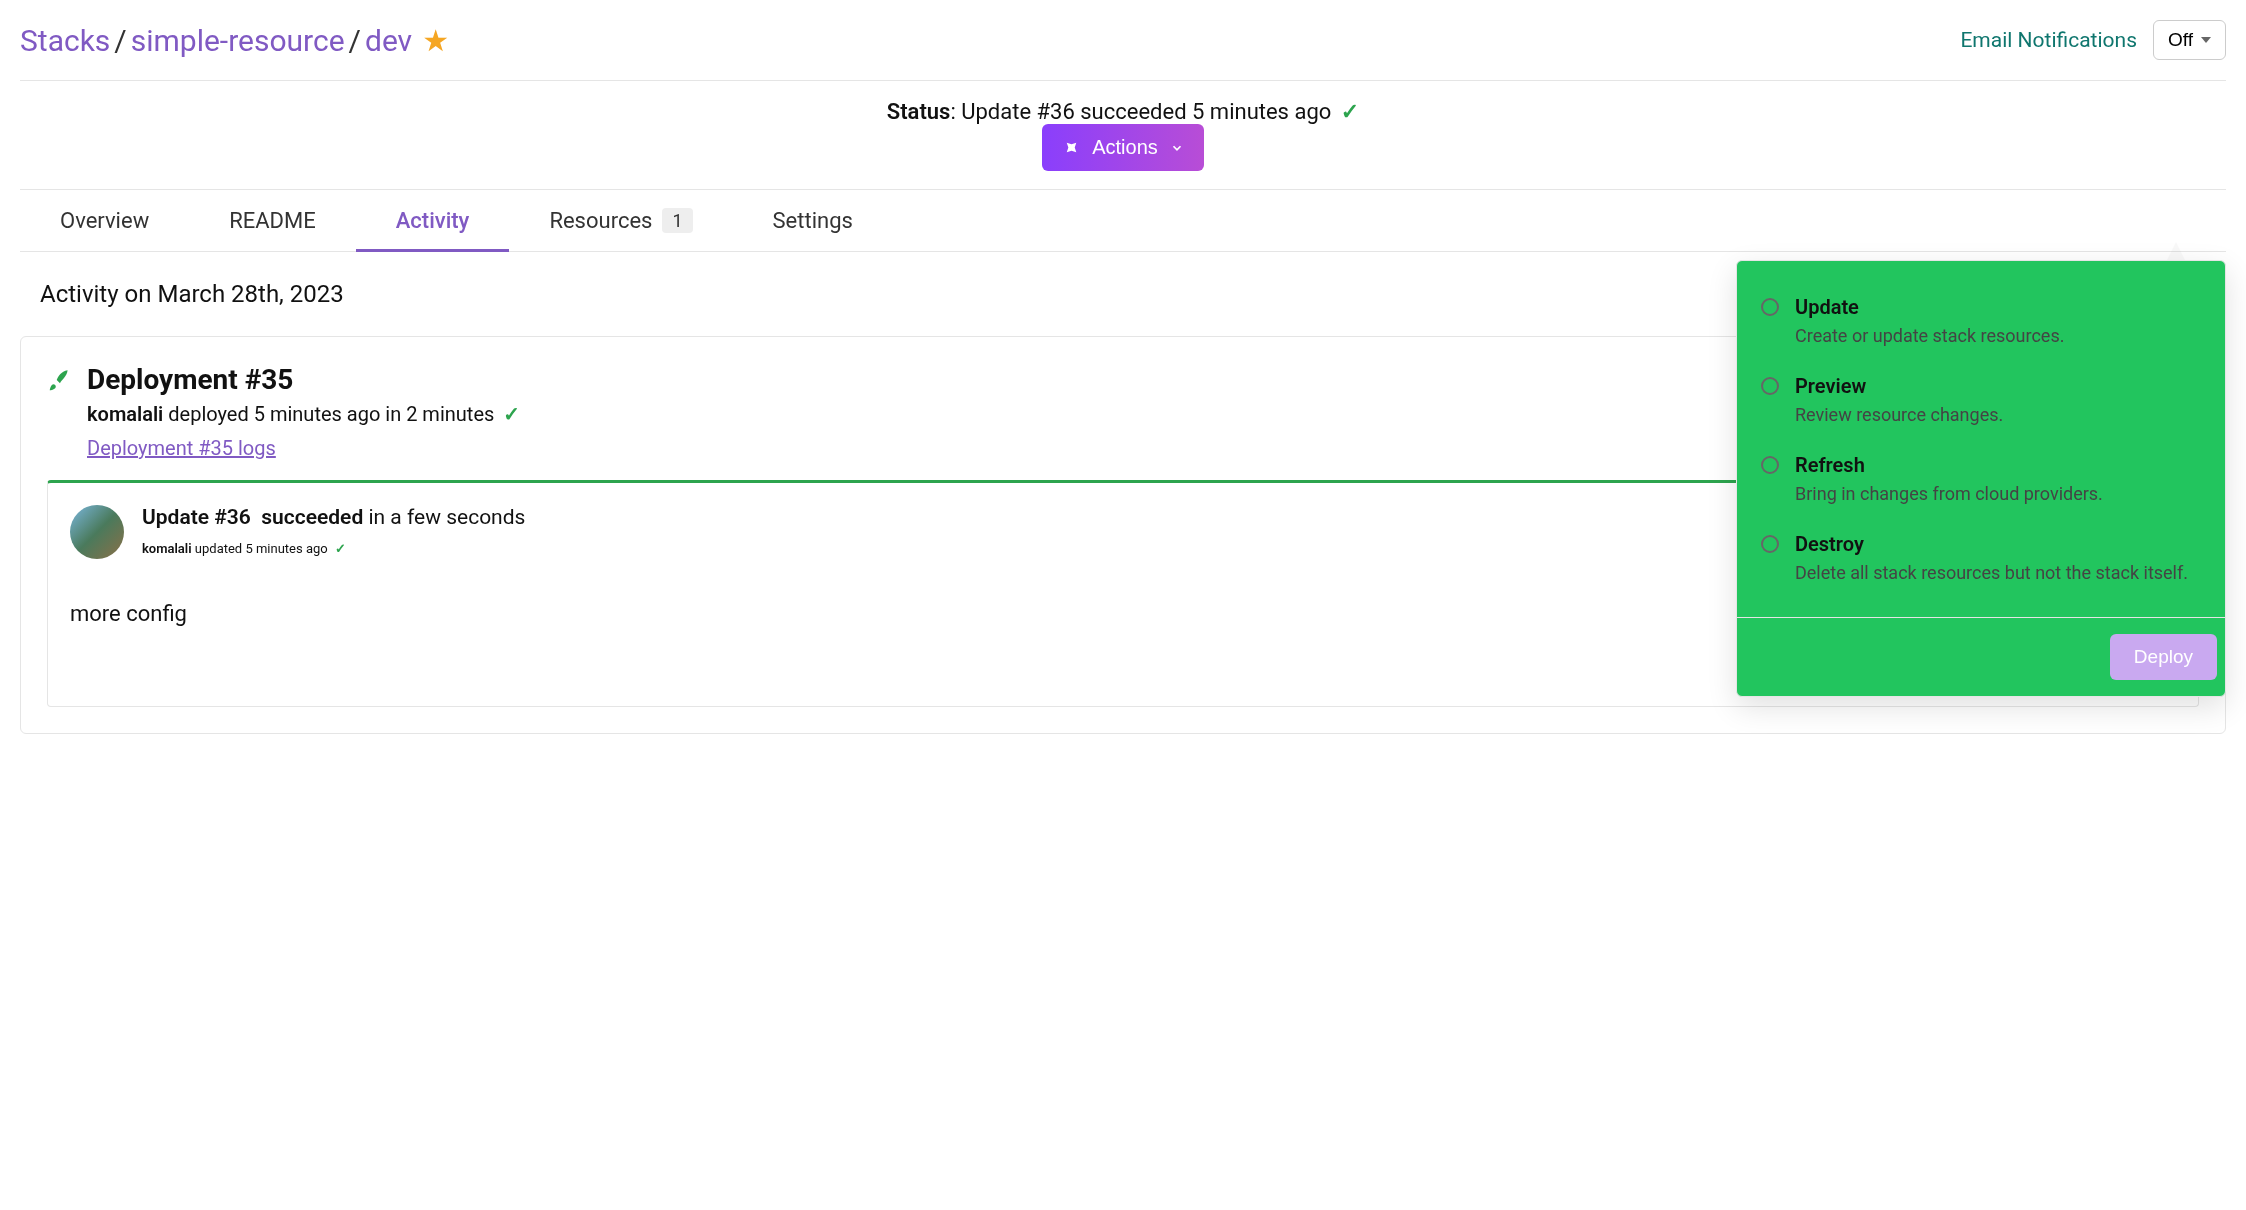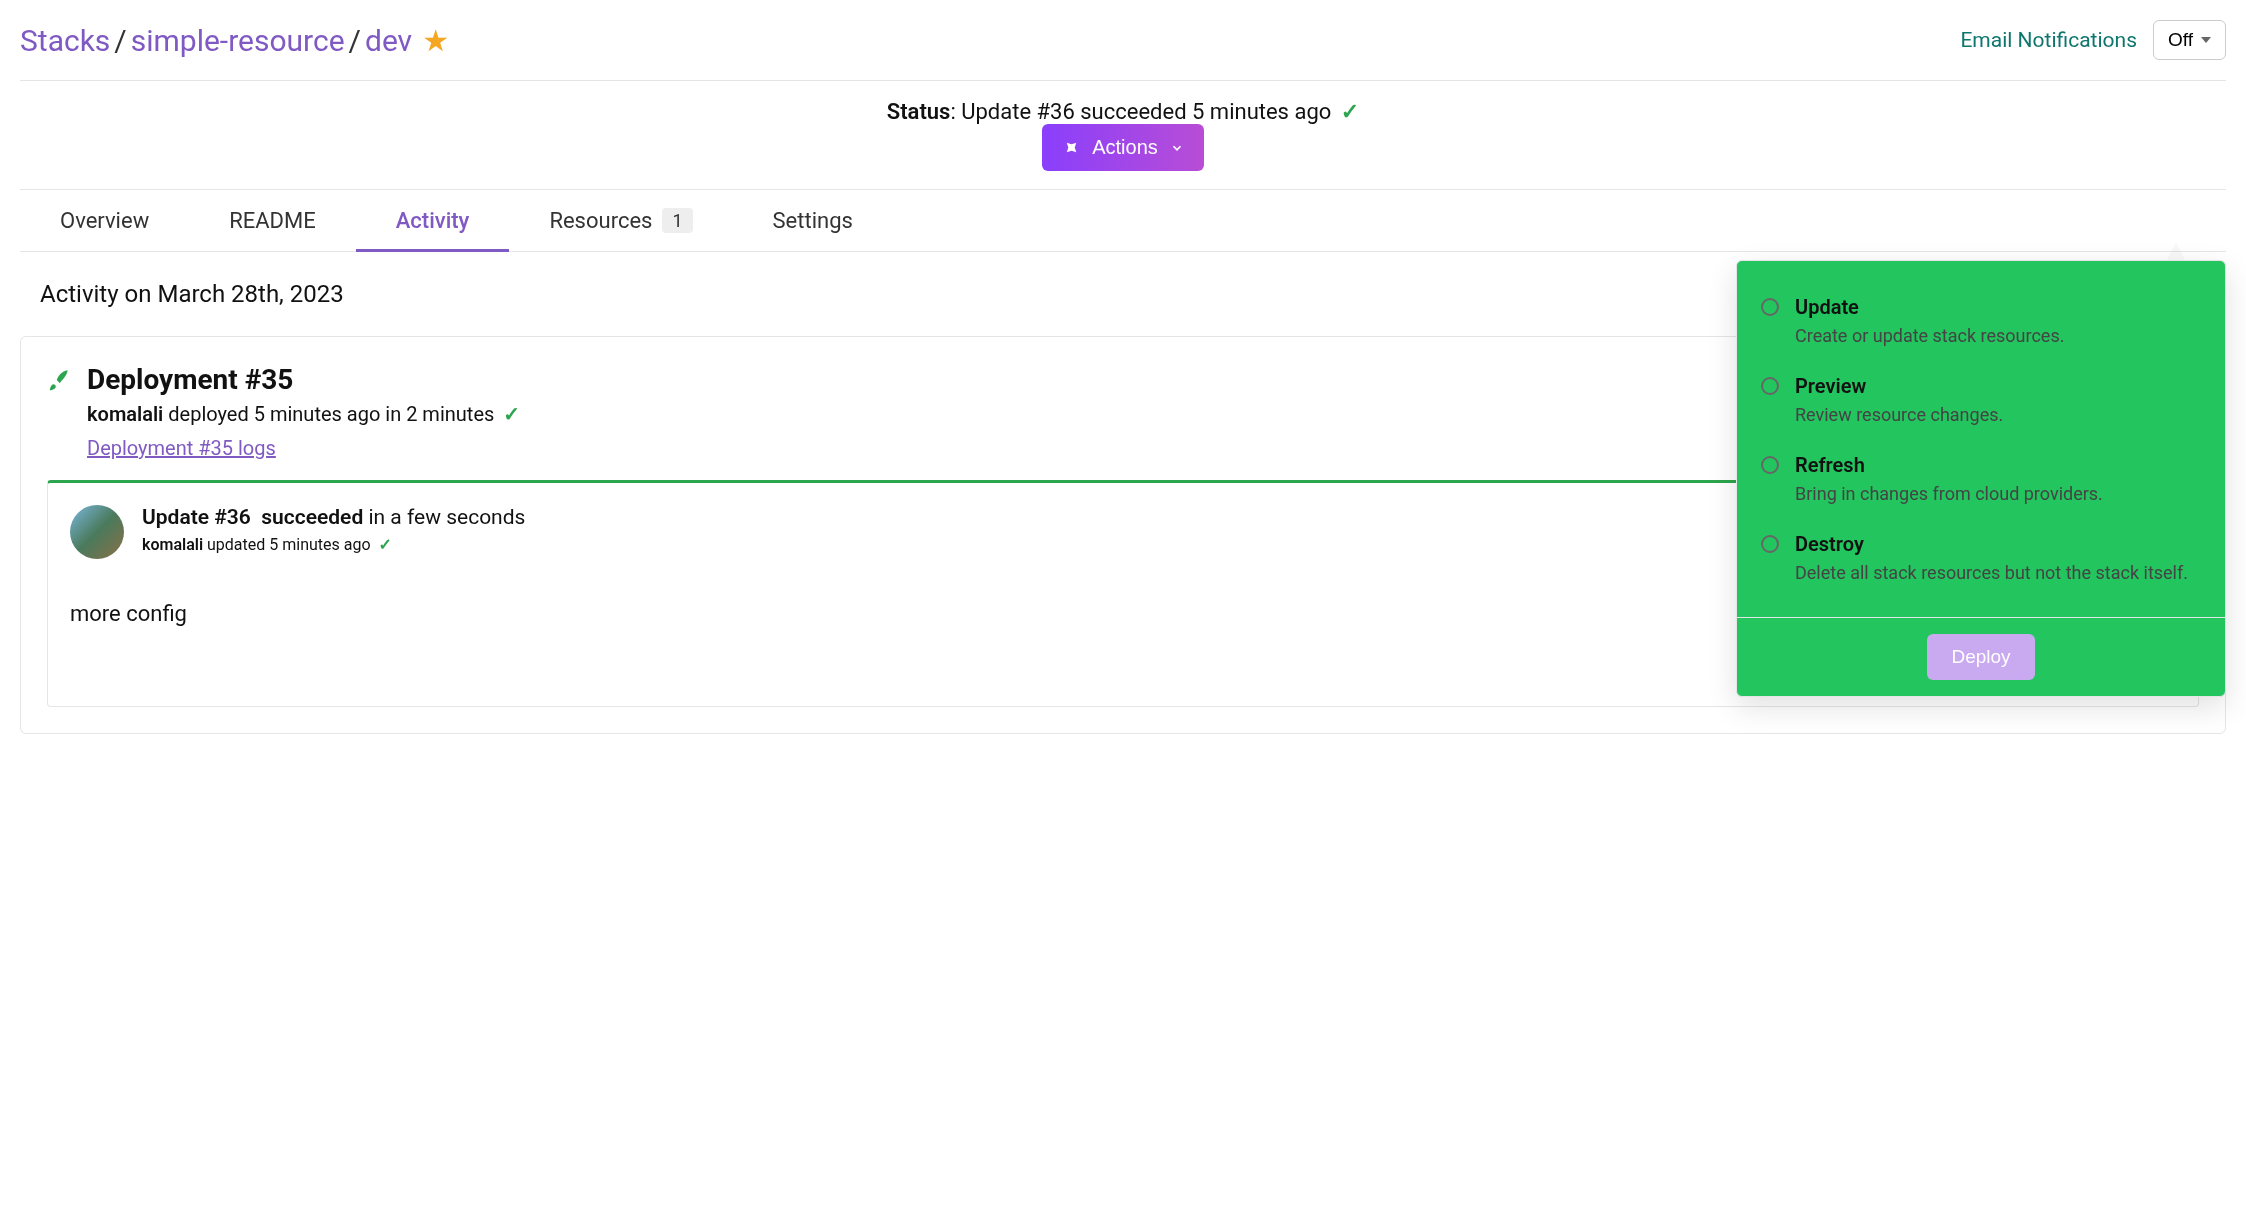--- a/index.html
+++ b/index.html
@@ -206,22 +206,22 @@
       background: linear-gradient(135deg, #7bb8e0 0%, #4a7a5c 50%, #8b6f47 100%);
       flex-shrink: 0;
     }
     .update-title {
       font-size: 21px;
     }
     .update-title .bold {
       font-weight: 600;
     }
     .update-meta {
-      font-size: 16px;
-      margin-top: 6px;
+      font-size: 13px;
+      margin-top: 12px;
     }
     .update-meta .user {
       font-weight: 600;
     }
     .update-body {
       display: flex;
       justify-content: space-between;
       padding: 20px 22px 26px;
       align-items: flex-start;
     }
@@ -297,21 +297,21 @@
     }
     .option-desc {
       font-size: 18px;
       color: #444;
       margin-top: 6px;
     }
     .popover-footer {
       border-top: 1px solid #e5e5e5;
       padding: 16px 8px;
       display: flex;
-      justify-content: center;
+      justify-content: flex-end;
     }
     .deploy-btn {
       background: #c9a9f0;
       color: #fff;
       border: none;
       border-radius: 6px;
       padding: 12px 24px;
       font-size: 19px;
       cursor: pointer;
     }

